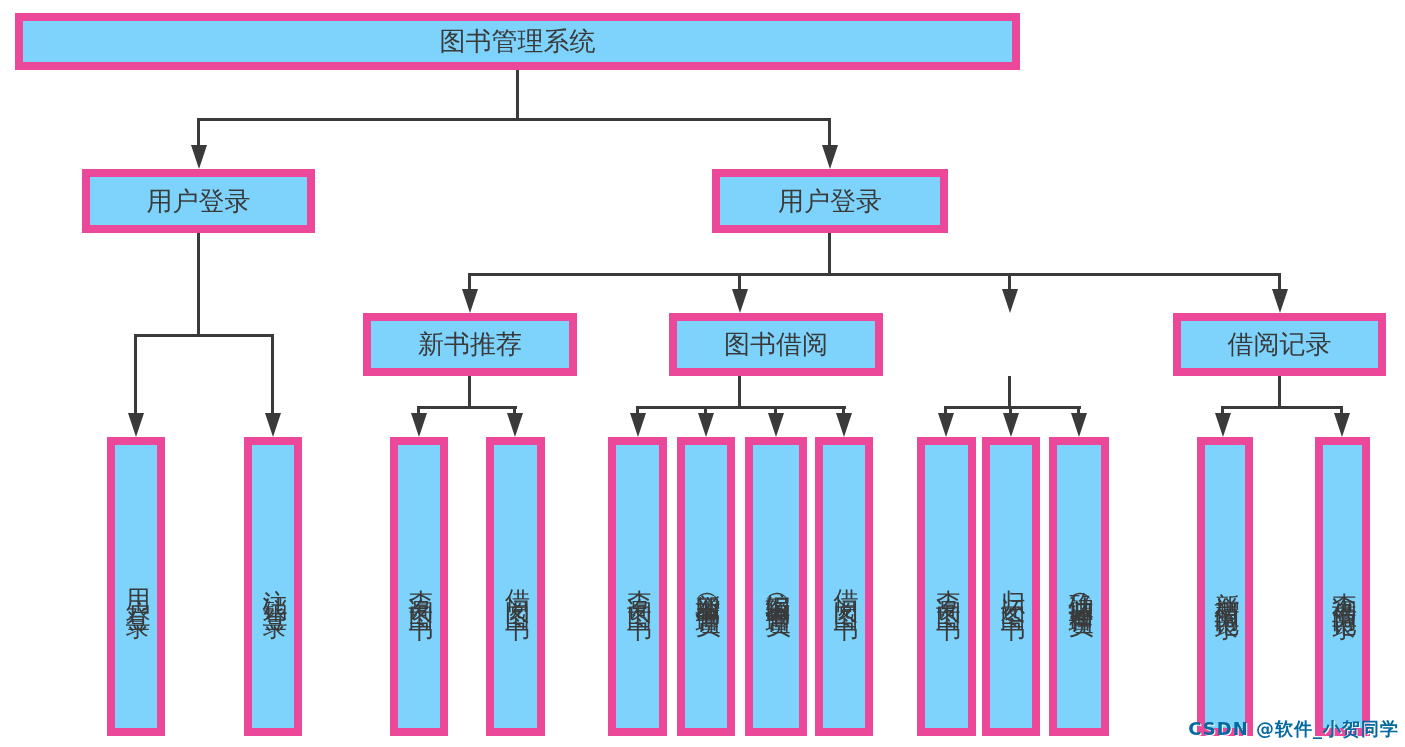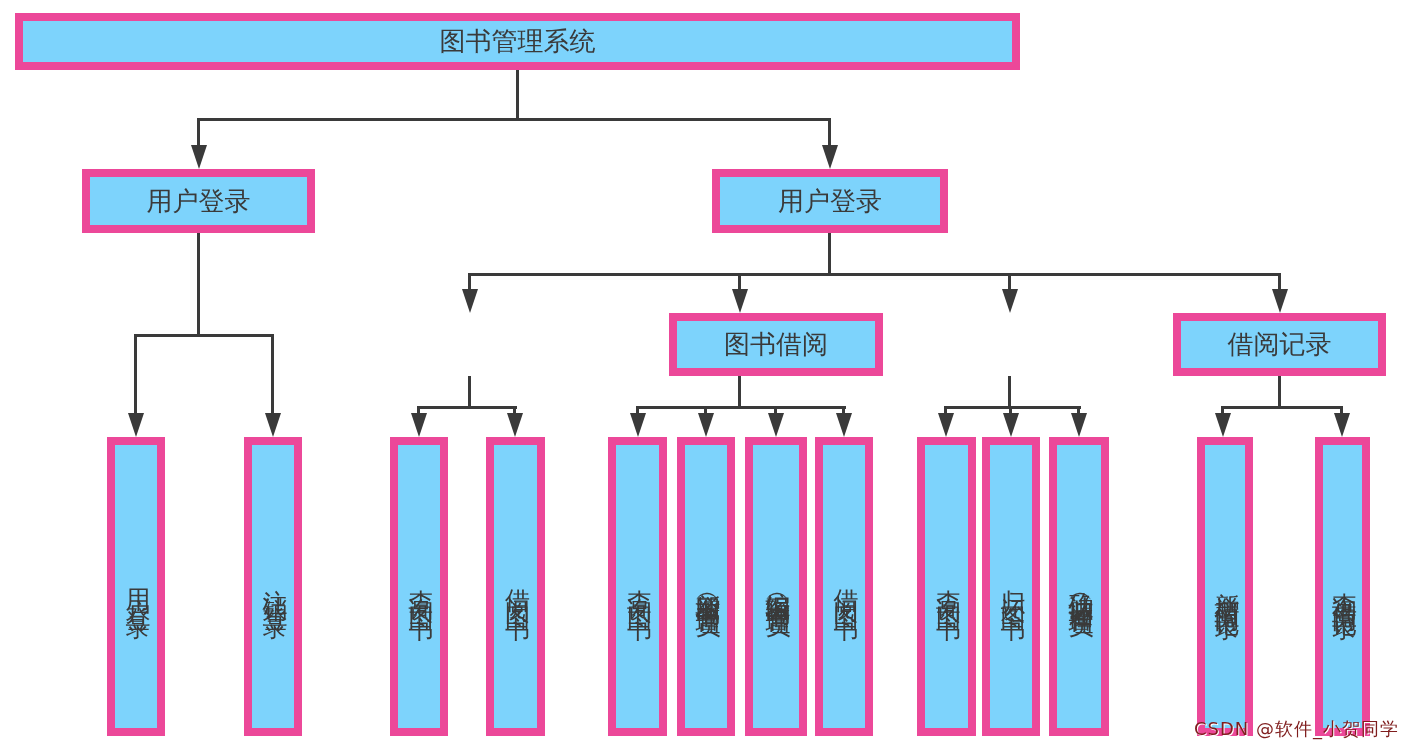--- a/index.html
+++ b/index.html
@@ -20,22 +20,23 @@
   .vbox.mid{letter-spacing:5px;}
   .hline{position:absolute;height:3px;background:#3a3a3a;z-index:1;}
   .vline{position:absolute;width:3px;background:#3a3a3a;z-index:1;}
   .arrow{
     position:absolute;width:0;height:0;z-index:1;
     border-left:8px solid transparent;border-right:8px solid transparent;
     border-top:24px solid #3a3a3a;
   }
   .watermark{
     position:absolute;right:6px;bottom:6px;z-index:5;
-    font-size:18px;color:#7f1d1d;letter-spacing:1px;
+    font-size:18px;color:#0369a1;letter-spacing:1px;
     text-shadow:1px 1px 0 #ffffff;
+    font-weight:bold;
   }
 </style>
 </head>
 <body>
 
 <div id="canvas">
 
   <div class="box" style="left:15px;top:13px;width:1005px;height:57px;">图书管理系统</div>
 
   <div class="vline" style="left:516px;top:70px;height:48px;"></div>
@@ -59,20 +60,21 @@
   <div class="hline" style="left:468px;top:273px;width:813px;"></div>
   <div class="vline" style="left:468px;top:273px;height:18px;"></div>
   <div class="arrow" style="left:462px;top:289px;"></div>
   <div class="vline" style="left:738px;top:273px;height:18px;"></div>
   <div class="arrow" style="left:732px;top:289px;"></div>
   <div class="vline" style="left:1008px;top:273px;height:18px;"></div>
   <div class="arrow" style="left:1002px;top:289px;"></div>
   <div class="vline" style="left:1278px;top:273px;height:18px;"></div>
   <div class="arrow" style="left:1272px;top:289px;"></div>
 
+  <div class="box" style="left:363px;top:313px;width:214px;height:63px;">新书推荐</div>
   <div class="box" style="left:633px;top:313px;width:214px;height:63px;margin-left:36px;">图书借阅</div>
   <div class="box" style="left:1173px;top:313px;width:213px;height:63px;">借阅记录</div>
 
   <div class="vline" style="left:468px;top:376px;height:30px;"></div>
   <div class="hline" style="left:417px;top:406px;width:100px;"></div>
   <div class="vline" style="left:417px;top:406px;height:10px;"></div>
   <div class="arrow" style="left:411px;top:413px;"></div>
   <div class="vline" style="left:513px;top:406px;height:10px;"></div>
   <div class="arrow" style="left:507px;top:413px;"></div>
 

